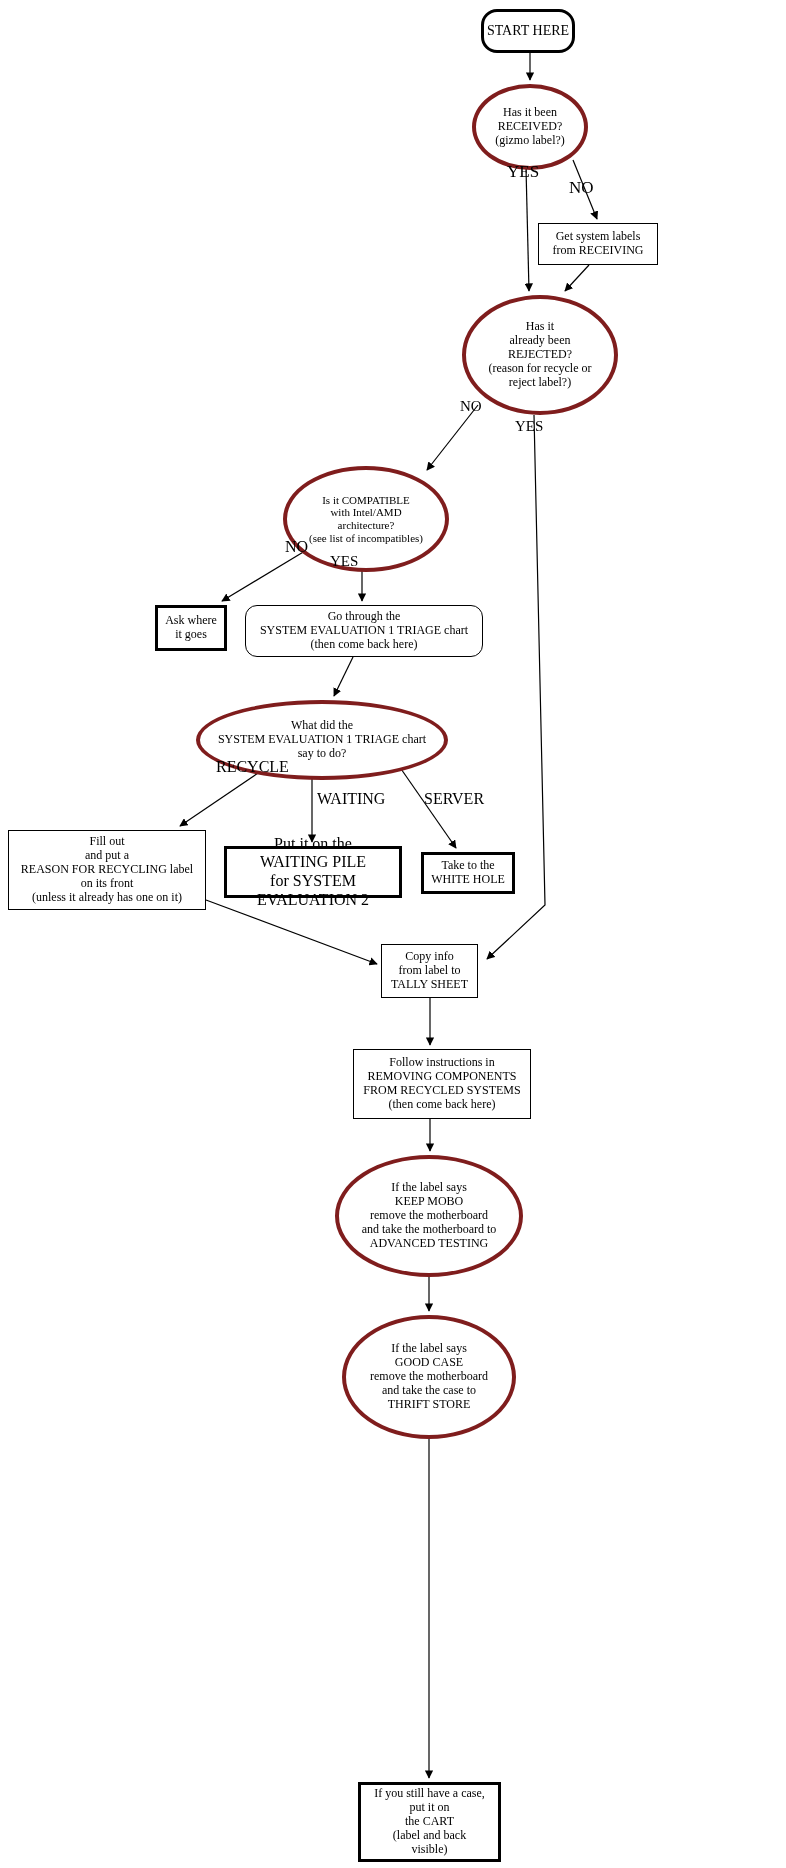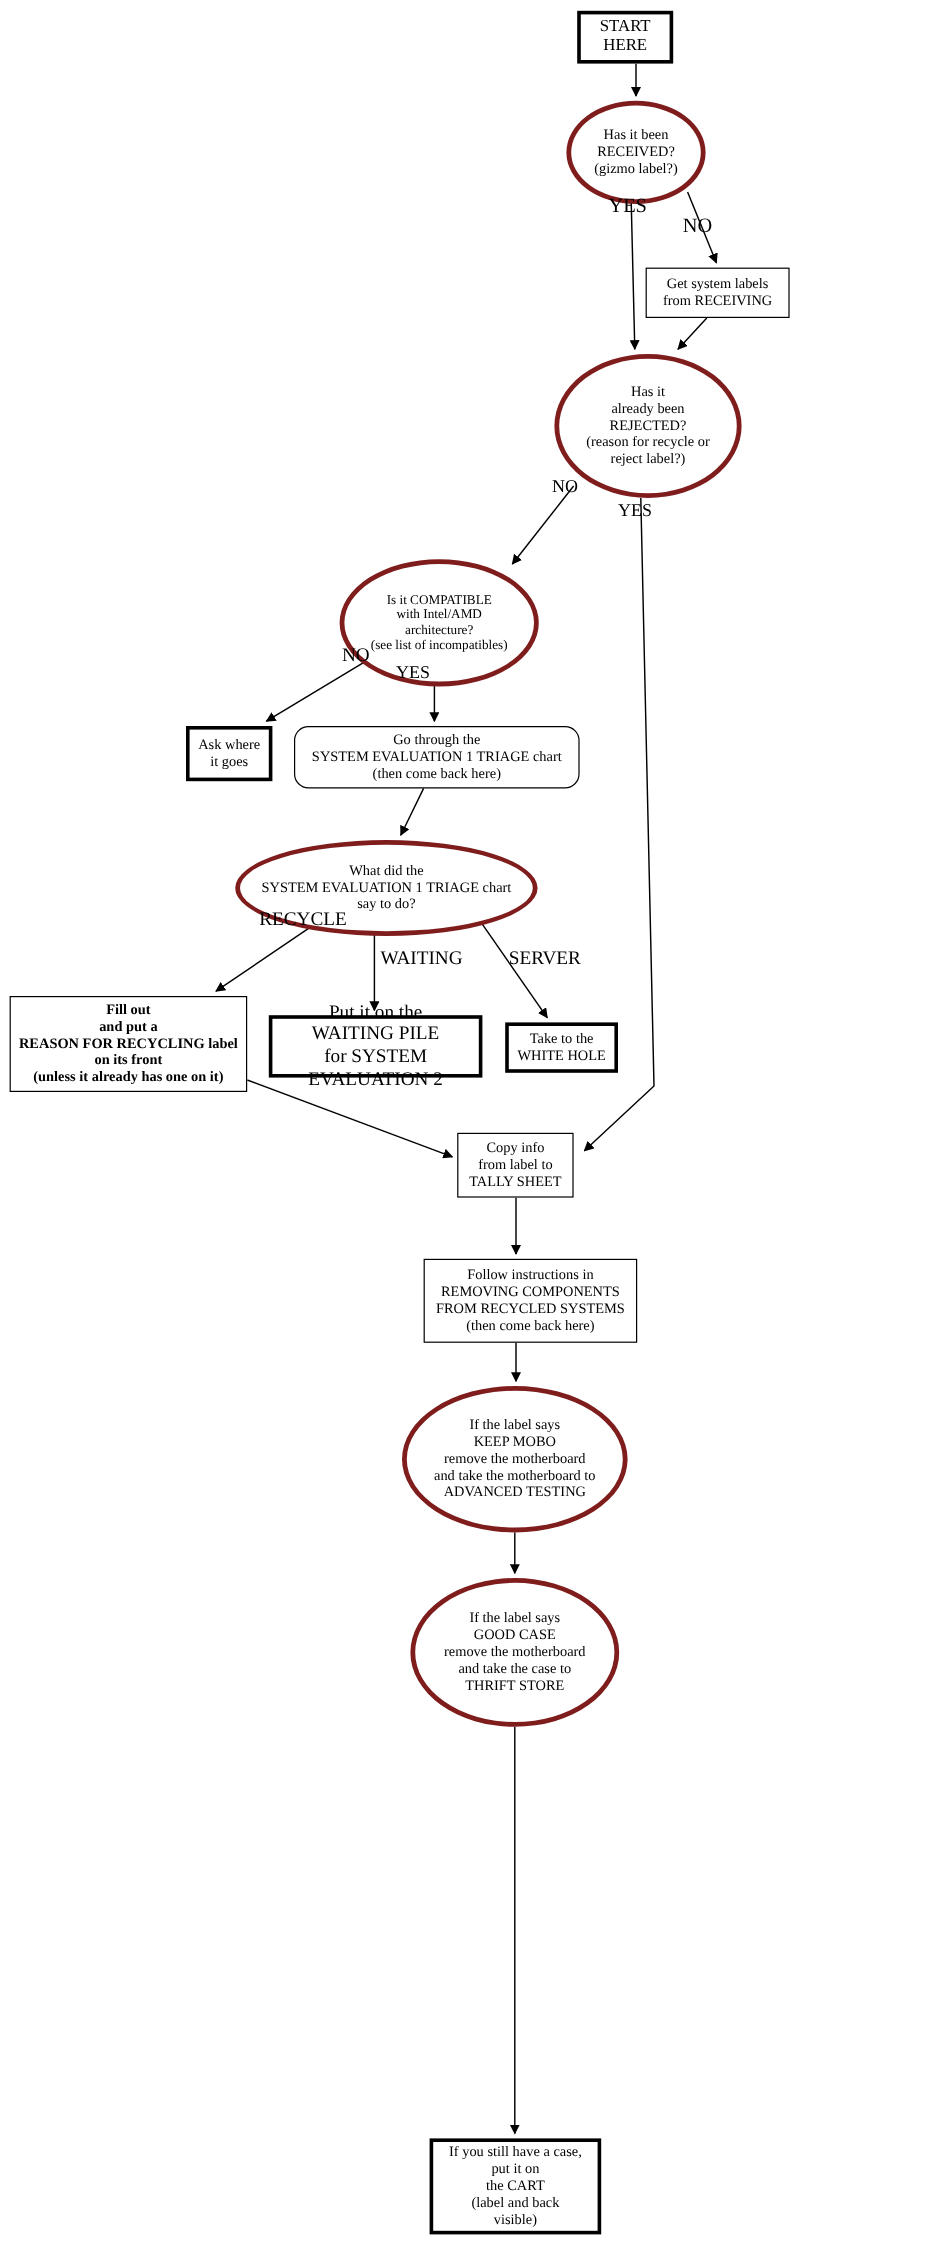--- a/index.html
+++ b/index.html
@@ -99,21 +99,21 @@
       <path d="M 430 998 L 430 1045"></path>
 
       <path d="M 430 1119 L 430 1151"></path>
 
       <path d="M 429 1277 L 429 1311"></path>
 
       <path d="M 429 1439 L 429 1778"></path>
     </g>
   </svg>
 
-  <div class="node box bold" style="left:481px; top:9px; width:80px; height:44px; font-size:14px;">START HERE</div>
+  <div class="node box bold" style="left:481px; top:9px; width:94px; height:44px; font-size:14px;border-radius:16px;">START HERE</div>
 
   <div class="node ellipse" style="left:472px; top:84px; width:116px; height:86px; font-size:12px;">Has it been
 RECEIVED?
 (gizmo label?)</div>
 
   <div class="node box" style="left:538px; top:223px; width:120px; height:42px; font-size:12px;">Get system labels
 from RECEIVING</div>
 
   <div class="node ellipse" style="left:462px; top:295px; width:156px; height:120px; font-size:12px;">Has it
 already been
@@ -130,21 +130,21 @@
 it goes</div>
 
   <div class="node box" style="left:245px; top:605px; width:238px; height:52px; font-size:12px;border-radius:12px;">Go through the
 SYSTEM EVALUATION 1 TRIAGE chart
 (then come back here)</div>
 
   <div class="node ellipse" style="left:196px; top:700px; width:252px; height:80px; font-size:12px;">What did the
 SYSTEM EVALUATION 1 TRIAGE chart
 say to do?</div>
 
-  <div class="node box" style="left:8px; top:830px; width:198px; height:80px; font-size:12px;font-weight:bold;">Fill out
+  <div class="node box" style="left:8px; top:830px; width:198px; height:80px; font-size:12px;">Fill out
 and put a
 REASON FOR RECYCLING label
 on its front
 (unless it already has one on it)</div>
 
   <div class="node box bold" style="left:224px; top:846px; width:178px; height:52px; font-size:16px;">Put it on the
 WAITING PILE
 for SYSTEM EVALUATION 2</div>
 
   <div class="node box bold" style="left:421px; top:852px; width:94px; height:42px; font-size:12px;">Take to the

